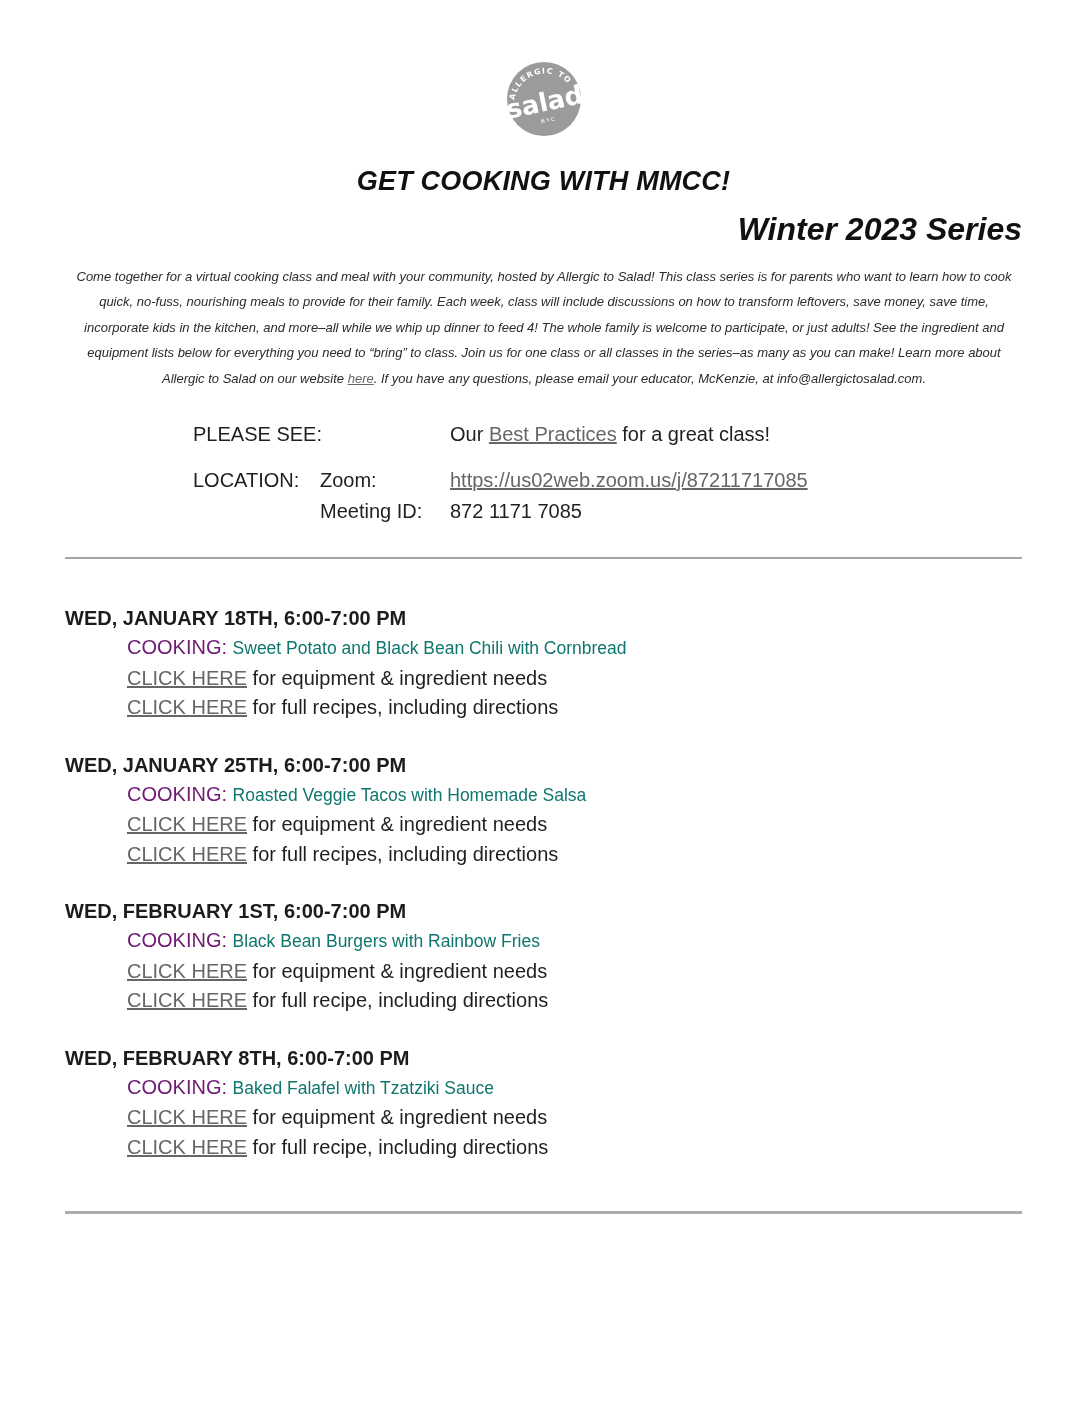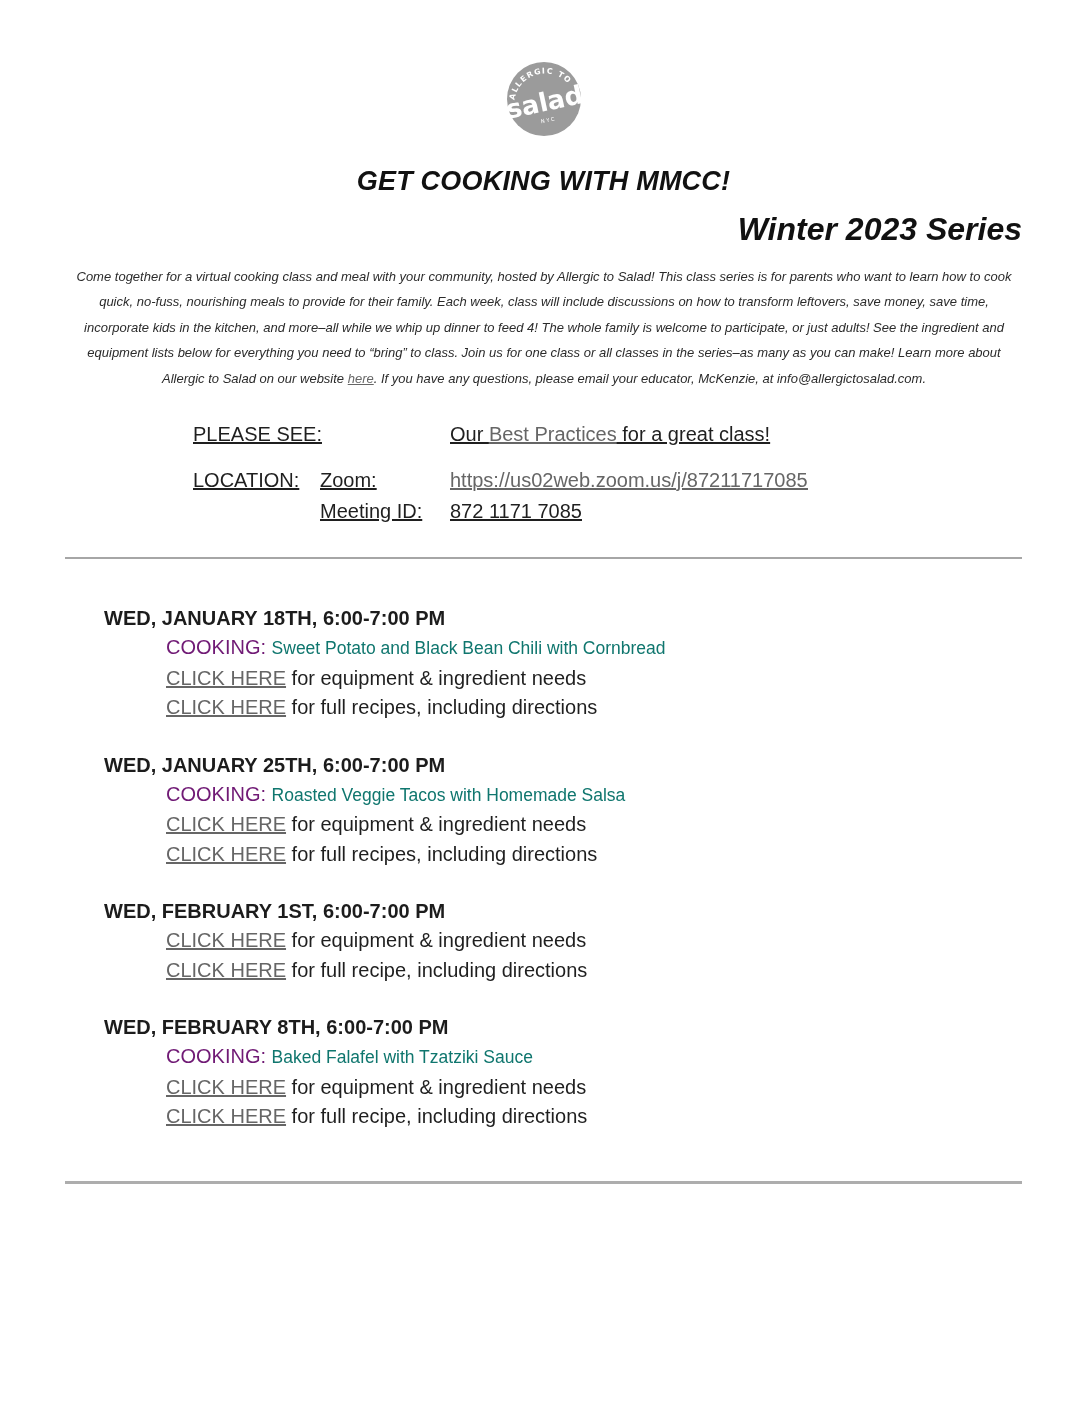--- a/index.html
+++ b/index.html
@@ -35,35 +35,35 @@
     text-align: center;
     color: #2b2b2b;
   }
   a.doclink, .doclink {
     color: #666666;
     text-decoration: underline;
     cursor: pointer;
   }
 
   
-  .info-block { margin: 30px 0 0 128px; font-size: 20px; color: #1f1f1f; text-decoration: underline; }
+  .info-block { margin: 30px 0 0 128px; font-size: 20px; color: #1f1f1f; }
   .info-row { display: flex; line-height: 26px; }
   .info-row .c1 { width: 127px; flex: none; }
   .info-row .c12 { width: 257px; flex: none; }
   .info-row .c2 { width: 130px; flex: none; }
   .info-row .c3 { flex: 1; }
   .row-gap-lg { margin-top: 20px; }
   .row-gap-sm { margin-top: 5px; }
 
   
   .rule-top { border: none; border-top: 2px solid #a6a6a6; margin: 33px 0 0 0; }
   .rule-bottom { border: none; border-top: 3px solid #adadad; margin: 49px 0 0 0; }
 
   
-  .events { margin-top: 44px; margin-left: 39px; }
+  .events { margin-top: 44px; }
   .event { margin-bottom: 27px; }
   .event-heading {
     font-size: 20px; font-weight: bold; color: #1c1c1c; line-height: 30px;
   }
   .event-lines { margin-left: 62px; }
   .event-line { font-size: 20px; line-height: 29.5px; color: #1f1f1f; }
   .cooking-label { color: #701a75; font-size: 20px; }
   .dish-name { color: #0f766e; font-size: 17.5px; }
 </style>
 </head>
@@ -125,20 +125,21 @@
       <div class="event-lines">
         <div class="event-line"><span class="cooking-label">COOKING:</span><span> </span><span class="dish-name">Roasted Veggie Tacos with Homemade Salsa</span></div>
         <div class="event-line"><a class="doclink">CLICK HERE</a><span> for equipment &amp; ingredient needs</span></div>
         <div class="event-line"><a class="doclink">CLICK HERE</a><span> for full recipes, including directions</span></div>
       </div>
     </div>
 
     <div class="event">
       <div class="event-heading">WED, FEBRUARY 1ST, 6:00-7:00 PM</div>
       <div class="event-lines">
+        <div class="event-line"><span class="cooking-label">COOKING:</span><span> </span><span class="dish-name">Black Bean Burgers with Rainbow Fries</span></div>
         <div class="event-line"><a class="doclink">CLICK HERE</a><span> for equipment &amp; ingredient needs</span></div>
         <div class="event-line"><a class="doclink">CLICK HERE</a><span> for full recipe, including directions</span></div>
       </div>
     </div>
 
     <div class="event">
       <div class="event-heading">WED, FEBRUARY 8TH, 6:00-7:00 PM</div>
       <div class="event-lines">
         <div class="event-line"><span class="cooking-label">COOKING:</span><span> </span><span class="dish-name">Baked Falafel with Tzatziki Sauce</span></div>
         <div class="event-line"><a class="doclink">CLICK HERE</a><span> for equipment &amp; ingredient needs</span></div>

